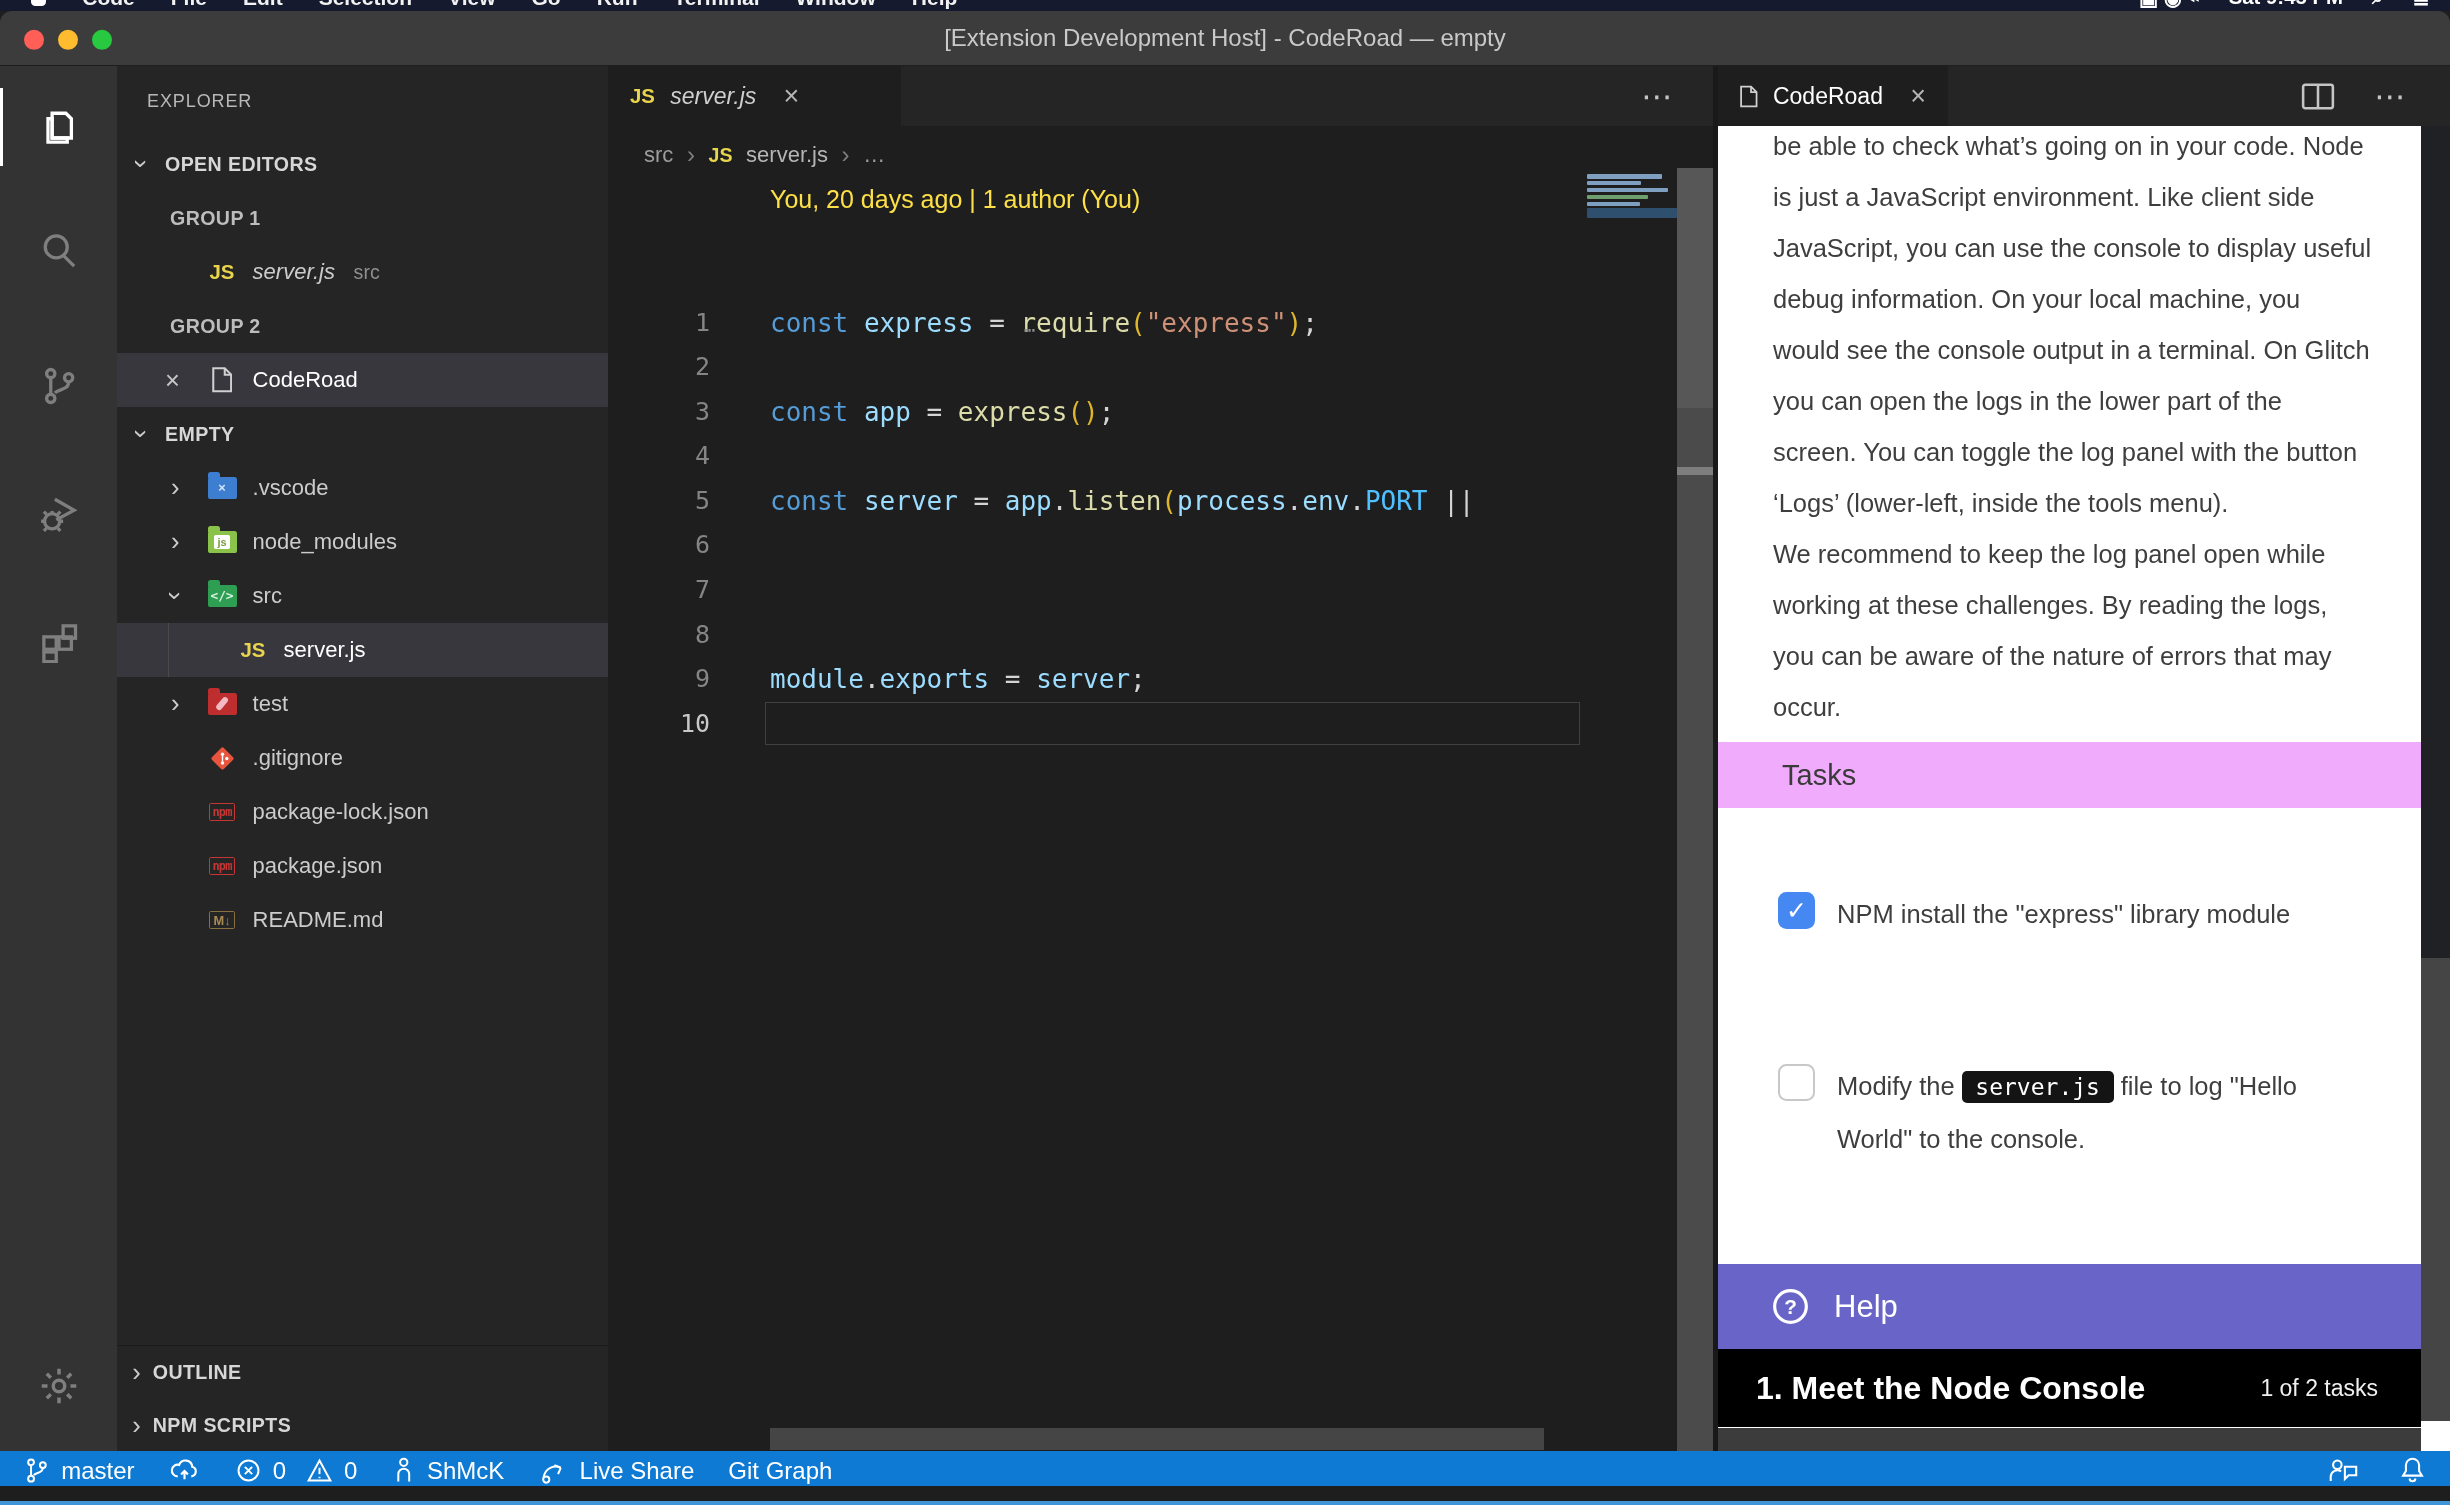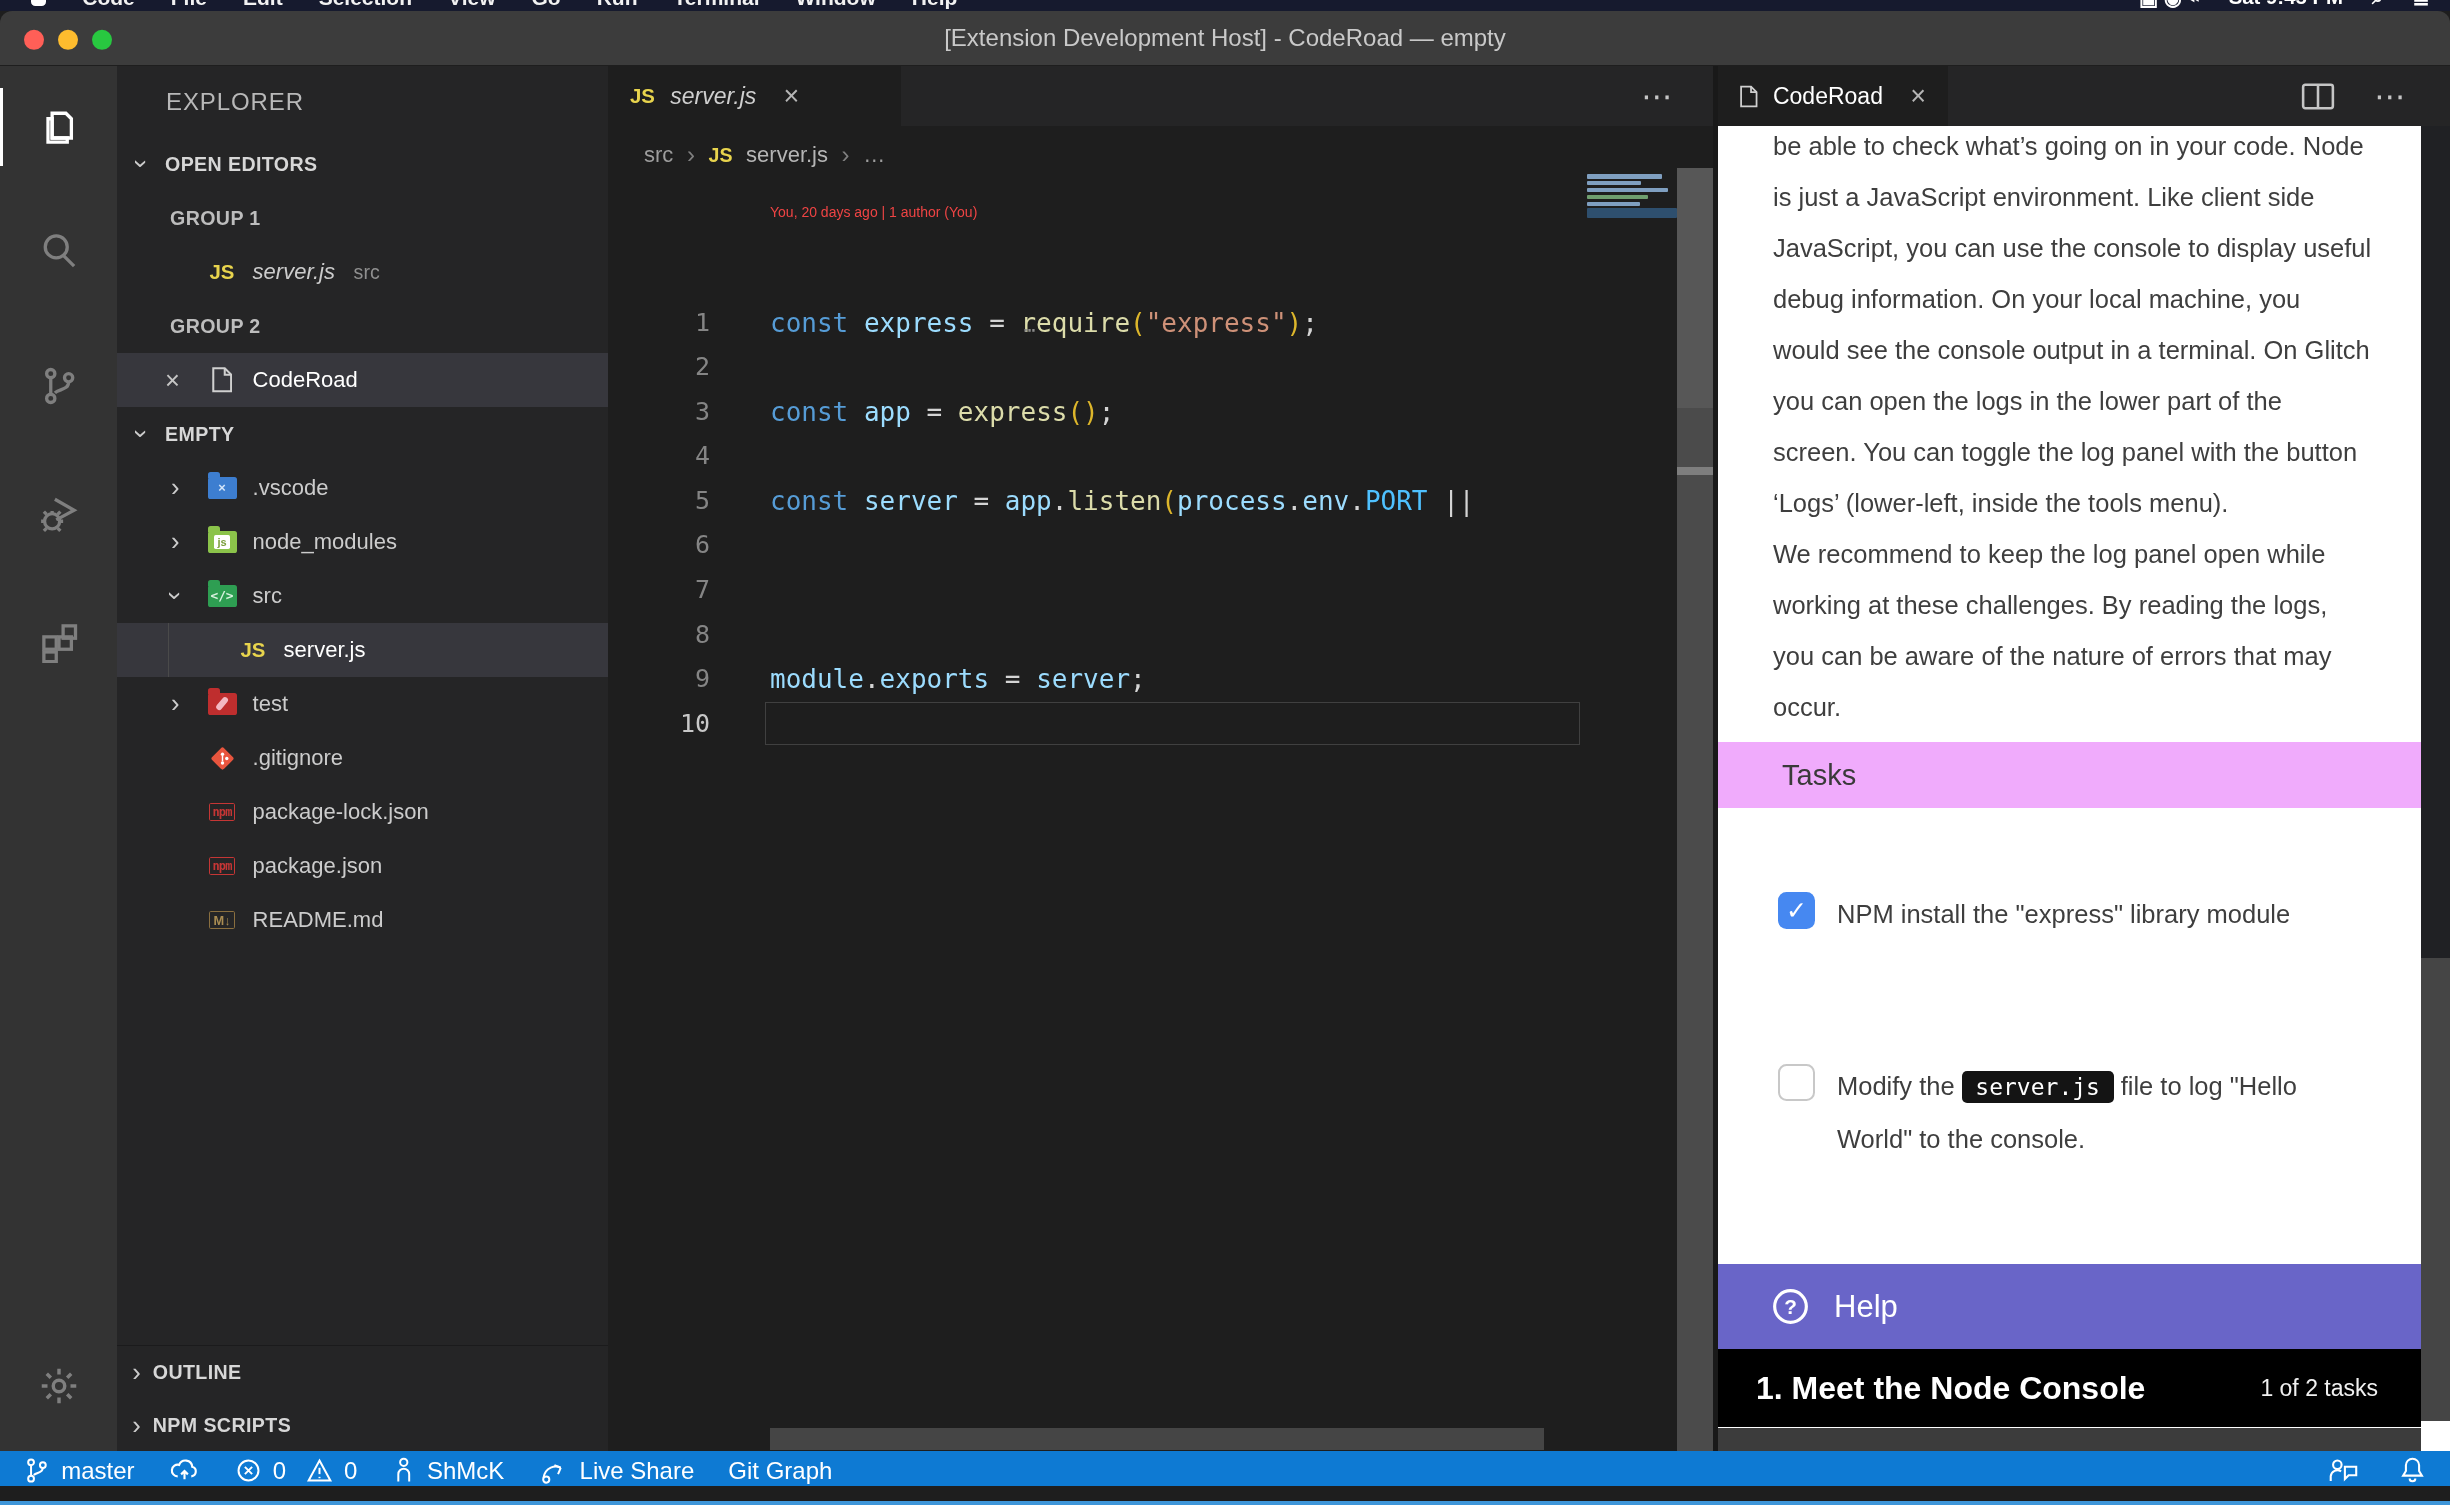--- a/index.html
+++ b/index.html
@@ -20,21 +20,21 @@
 
   
   #activitybar { position:absolute; left:0; top:66px; width:117px; height:1386px; background:#333333; }
   .ab-item { position:absolute; left:0; width:117px; height:88px; display:flex; align-items:center; justify-content:center; }
   .ab-item svg { stroke:#7f7f7f; fill:none; stroke-width:2.4; }
   .ab-item.active svg { stroke:#ffffff; }
   .ab-item.active::before { content:""; position:absolute; left:0; top:5.1px; bottom:5.1px; width:3.4px; background:#fff; }
 
   
   #sidebar { position:absolute; left:117px; top:66px; width:491px; height:1386px; background:#252526; color:#cccccc; overflow:hidden; }
-  #sidebar-title { height:71px; display:flex; align-items:center; padding-left:49px; font-size:24px; letter-spacing:0.9px; color:#b8b8b8; }
+  #sidebar-title { height:71px; display:flex; align-items:center; padding-left:30px; font-size:18px; letter-spacing:0.9px; color:#b8b8b8; }
   .xrow { position:relative; height:54px; display:flex; align-items:center; font-size:22px; color:#cccccc; }
   .xrow.sel { background:#37373d; color:#ffffff; }
   .xsec-label, .xgroup-label { font-weight:bold; font-size:19.6px; color:#d7d7d7; letter-spacing:0.4px; }
   .xgroup-label { margin-left:53px; color:#bdbdbd; }
   .chev { position:absolute; color:#cccccc; font-size:25.5px; line-height:25.5px; width:20.4px; text-align:center; transform-origin:center; }
   .chev.down { transform:rotate(90deg); }
   .xclose { position:absolute; font-size:25.5px; color:#c5c5c5; }
   .guide { position:absolute; left:51px; top:0; bottom:0; width:0.9px; background:#4a4a4a; }
   .xmain { display:flex; align-items:center; gap:13.6px; }
   .xlabel.ital { font-style:italic; }
@@ -58,21 +58,21 @@
   .tabbar { position:absolute; left:0; top:0; right:0; height:60px; background:#252526; }
   .tab { position:absolute; left:0; top:0; height:60px; background:#1e1e1e; display:flex; align-items:center; padding:0 22px; gap:15.3px; }
   .tab-label { color:#cfcfcf; font-size:23px; }
   .tab-label.ital { font-style:italic; }
   .tab-close { color:#b5b5b5; font-size:27px; margin-left:12px; }
   .tab-actions { position:absolute; top:0; height:60px; display:flex; align-items:center; gap:39px; color:#c5c5c5; }
   .dots { font-size:31px; letter-spacing:1.7px; color:#c5c5c5; }
   #breadcrumb { position:absolute; left:36px; top:60px; height:58px; display:flex; align-items:center; gap:13.6px; font-size:22px; color:#9d9d9d; }
   #breadcrumb .sep { color:#7f7f7f; font-size:24px; }
   #breadcrumb .bc-js { color:#e8d44d; font-weight:bold; font-size:19.6px; }
-  #codelens { position:absolute; left:162px; top:138px; font-size:14px; color:#ef4444; }
+  #codelens { position:absolute; left:162px; top:119px; font-size:25px; color:#fde047; }
   #code-area { position:absolute; left:0; top:169px; width:976px; height:936px; }
   .codeline { position:absolute; left:0; height:44px; width:976px; overflow:hidden; white-space:pre; display:flex; }
   .lnum { position:absolute; left:0; width:102px; text-align:right; color:#858585; font:25px "DejaVu Sans Mono", monospace; line-height:44px; }
   .lnum.cur { color:#c8c8c8; }
   .ltext { position:absolute; left:162px; font:26px "DejaVu Sans Mono", monospace; line-height:44px; }
   .tk-kw{color:#569cd6} .tk-var{color:#9cdcfe} .tk-fn{color:#dcdcaa} .tk-str{color:#ce9178}
   .tk-par{color:#ddb62b} .tk-op{color:#d4d4d4} .tk-cm{color:#6a9955} .tk-c2{color:#4fc1ff}
   .hintdots { position:relative; }
   .hintdots::after { content:"⋯"; position:absolute; left:3.4px; bottom:-13.6px; color:#8a8a8a; font-size:18.7px; }
   .curbox { position:absolute; left:157px; top:0; width:815px; height:43px; border:1.7px solid #404040; }

